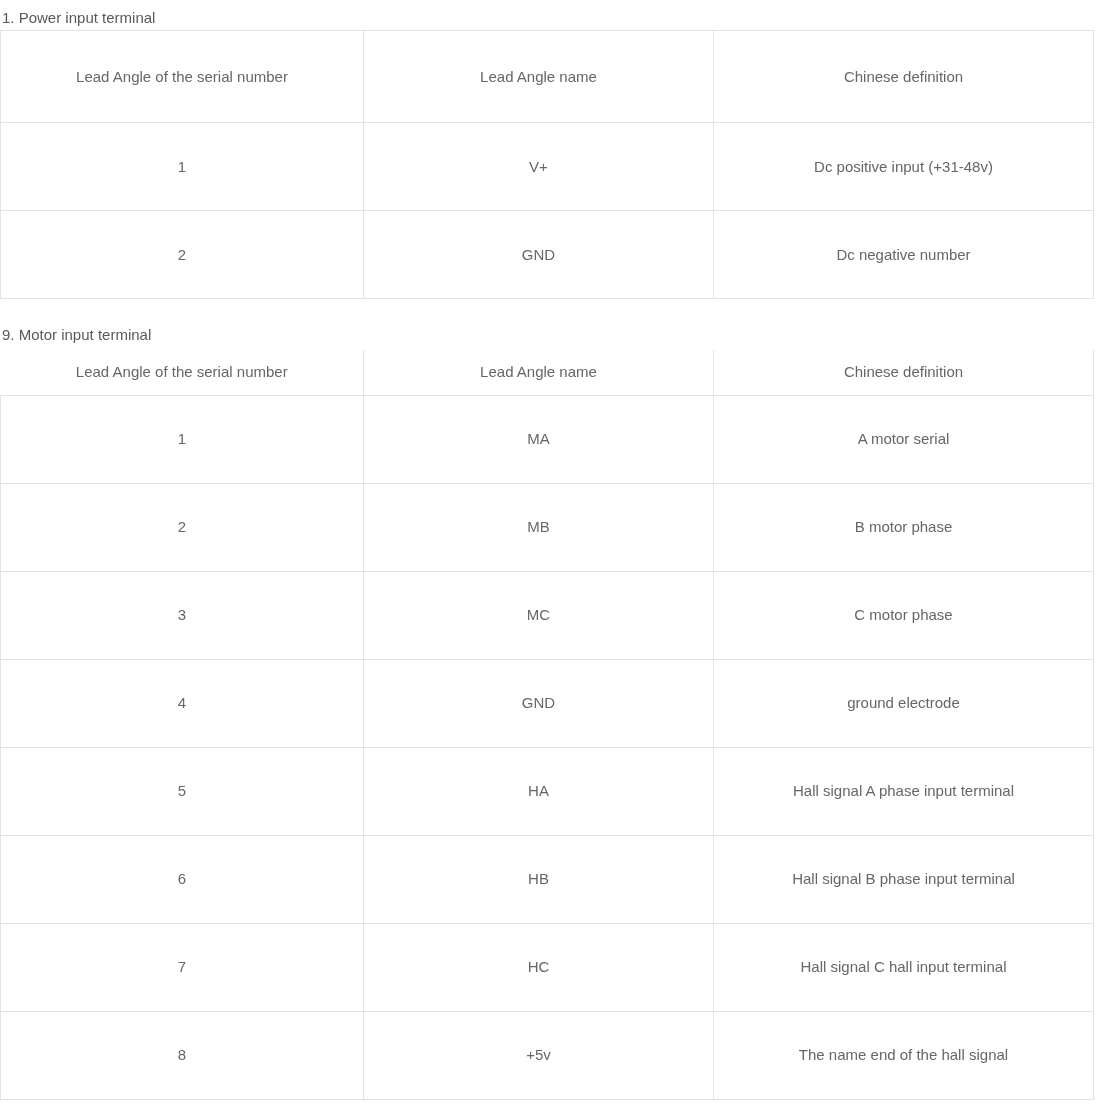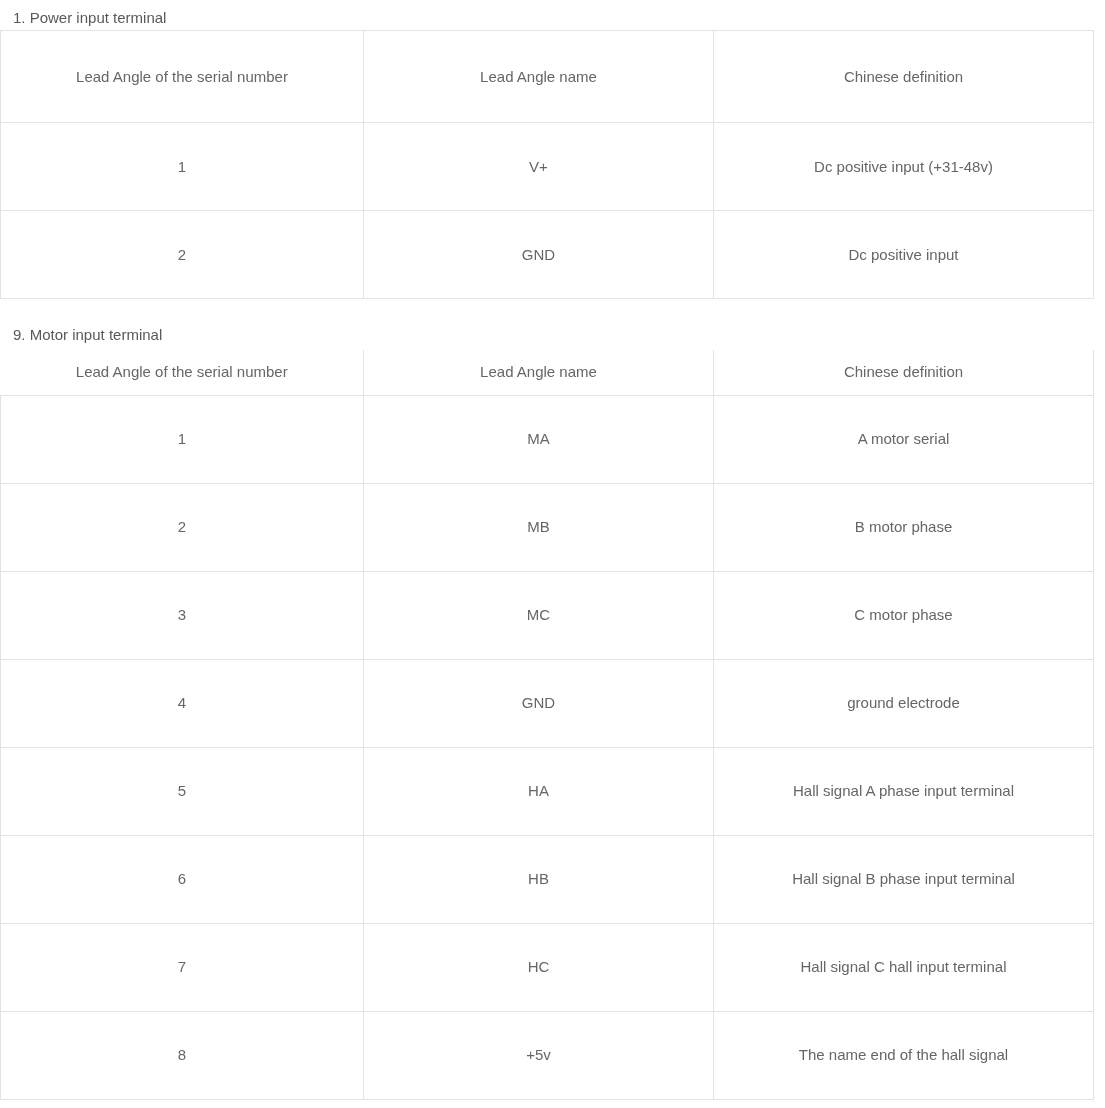--- a/index.html
+++ b/index.html
@@ -20,21 +20,21 @@
     position: relative;
     width: 1105px;
     height: 1108px;
   }
 
   
   .section-heading {
     font-size: 15px;
     line-height: 19px;
     color: #595959;
-    padding-left: 13px;
+    padding-left: 2px;
   }
   #section-1-heading { position: absolute; top: 8px;   left: 0; }
   #section-2-heading { position: absolute; top: 325px; left: 0; }
 
   
   .pin-table {
     position: absolute;
     left: 0;
     width: 1093px;
     border-collapse: collapse;
@@ -101,21 +101,21 @@
     </thead>
     <tbody>
       <tr>
         <td>1</td>
         <td>V+</td>
         <td>Dc positive input (+31-48v)</td>
       </tr>
       <tr>
         <td>2</td>
         <td>GND</td>
-        <td>Dc positive input</td>
+        <td>Dc negative number</td>
       </tr>
     </tbody>
   </table>
 
   <div class="section-heading" id="section-2-heading">9. Motor input terminal</div>
 
   <table class="pin-table" id="table-motor">
     <colgroup>
       <col class="c-num">
         <col class="c-name">

